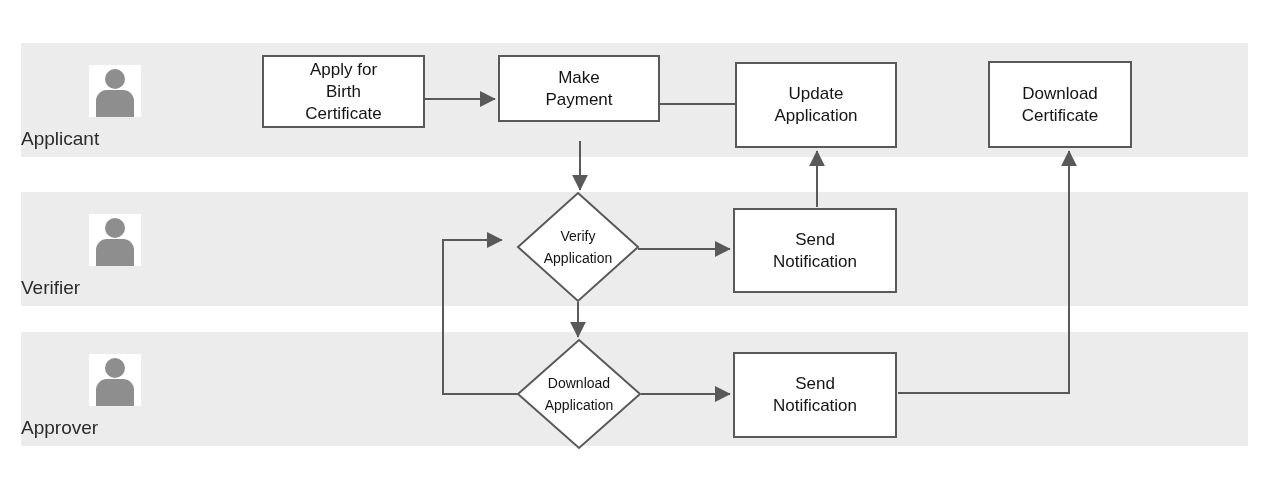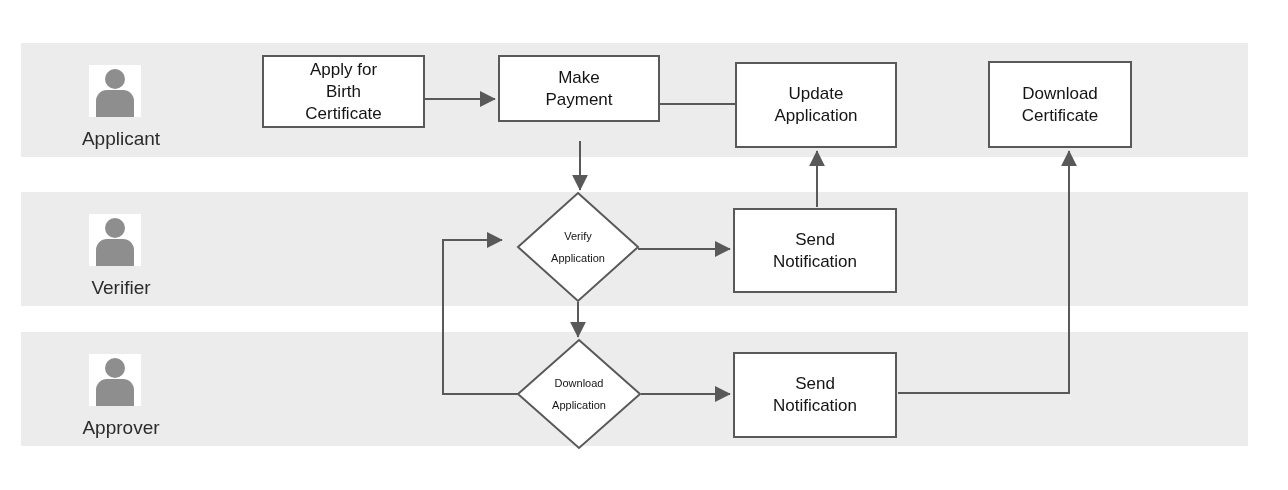--- a/index.html
+++ b/index.html
@@ -27,21 +27,20 @@
     top: 22px;
     width: 52px;
     height: 52px;
     background: #ffffff;
   }
   .lane-label {
     position: absolute;
     left: 0;
     top: 85px;
     width: 200px;
-    text-align: center;
     font-size: 19px;
     color: #2b2b2b;
   }
   .node {
     position: absolute;
     box-sizing: border-box;
     background: #ffffff;
     border: 2px solid #595959;
     display: flex;
     align-items: center;
@@ -55,21 +54,21 @@
   #node-apply    { left: 262px; top: 55px;  width: 163px; height: 73px; }
   #node-payment  { left: 498px; top: 55px;  width: 162px; height: 67px; }
   #node-update   { left: 735px; top: 62px;  width: 162px; height: 86px; text-align: center; }
   #node-download { left: 988px; top: 61px;  width: 144px; height: 87px; }
   #node-send-v   { left: 733px; top: 208px; width: 164px; height: 85px; }
   #node-send-a   { left: 733px; top: 352px; width: 164px; height: 86px; }
   .diamond-label {
     position: absolute;
     width: 150px;
     text-align: center;
-    font-size: 11px;
+    font-size: 14px;
     line-height: 22px;
     color: #141414;
     white-space: pre-line;
   }
   #label-verify  { left: 503px; top: 225px; }
   #label-approve { left: 504px; top: 372px; }
   #edges-layer {
     position: absolute;
     left: 0; top: 0;
     width: 1288px;

